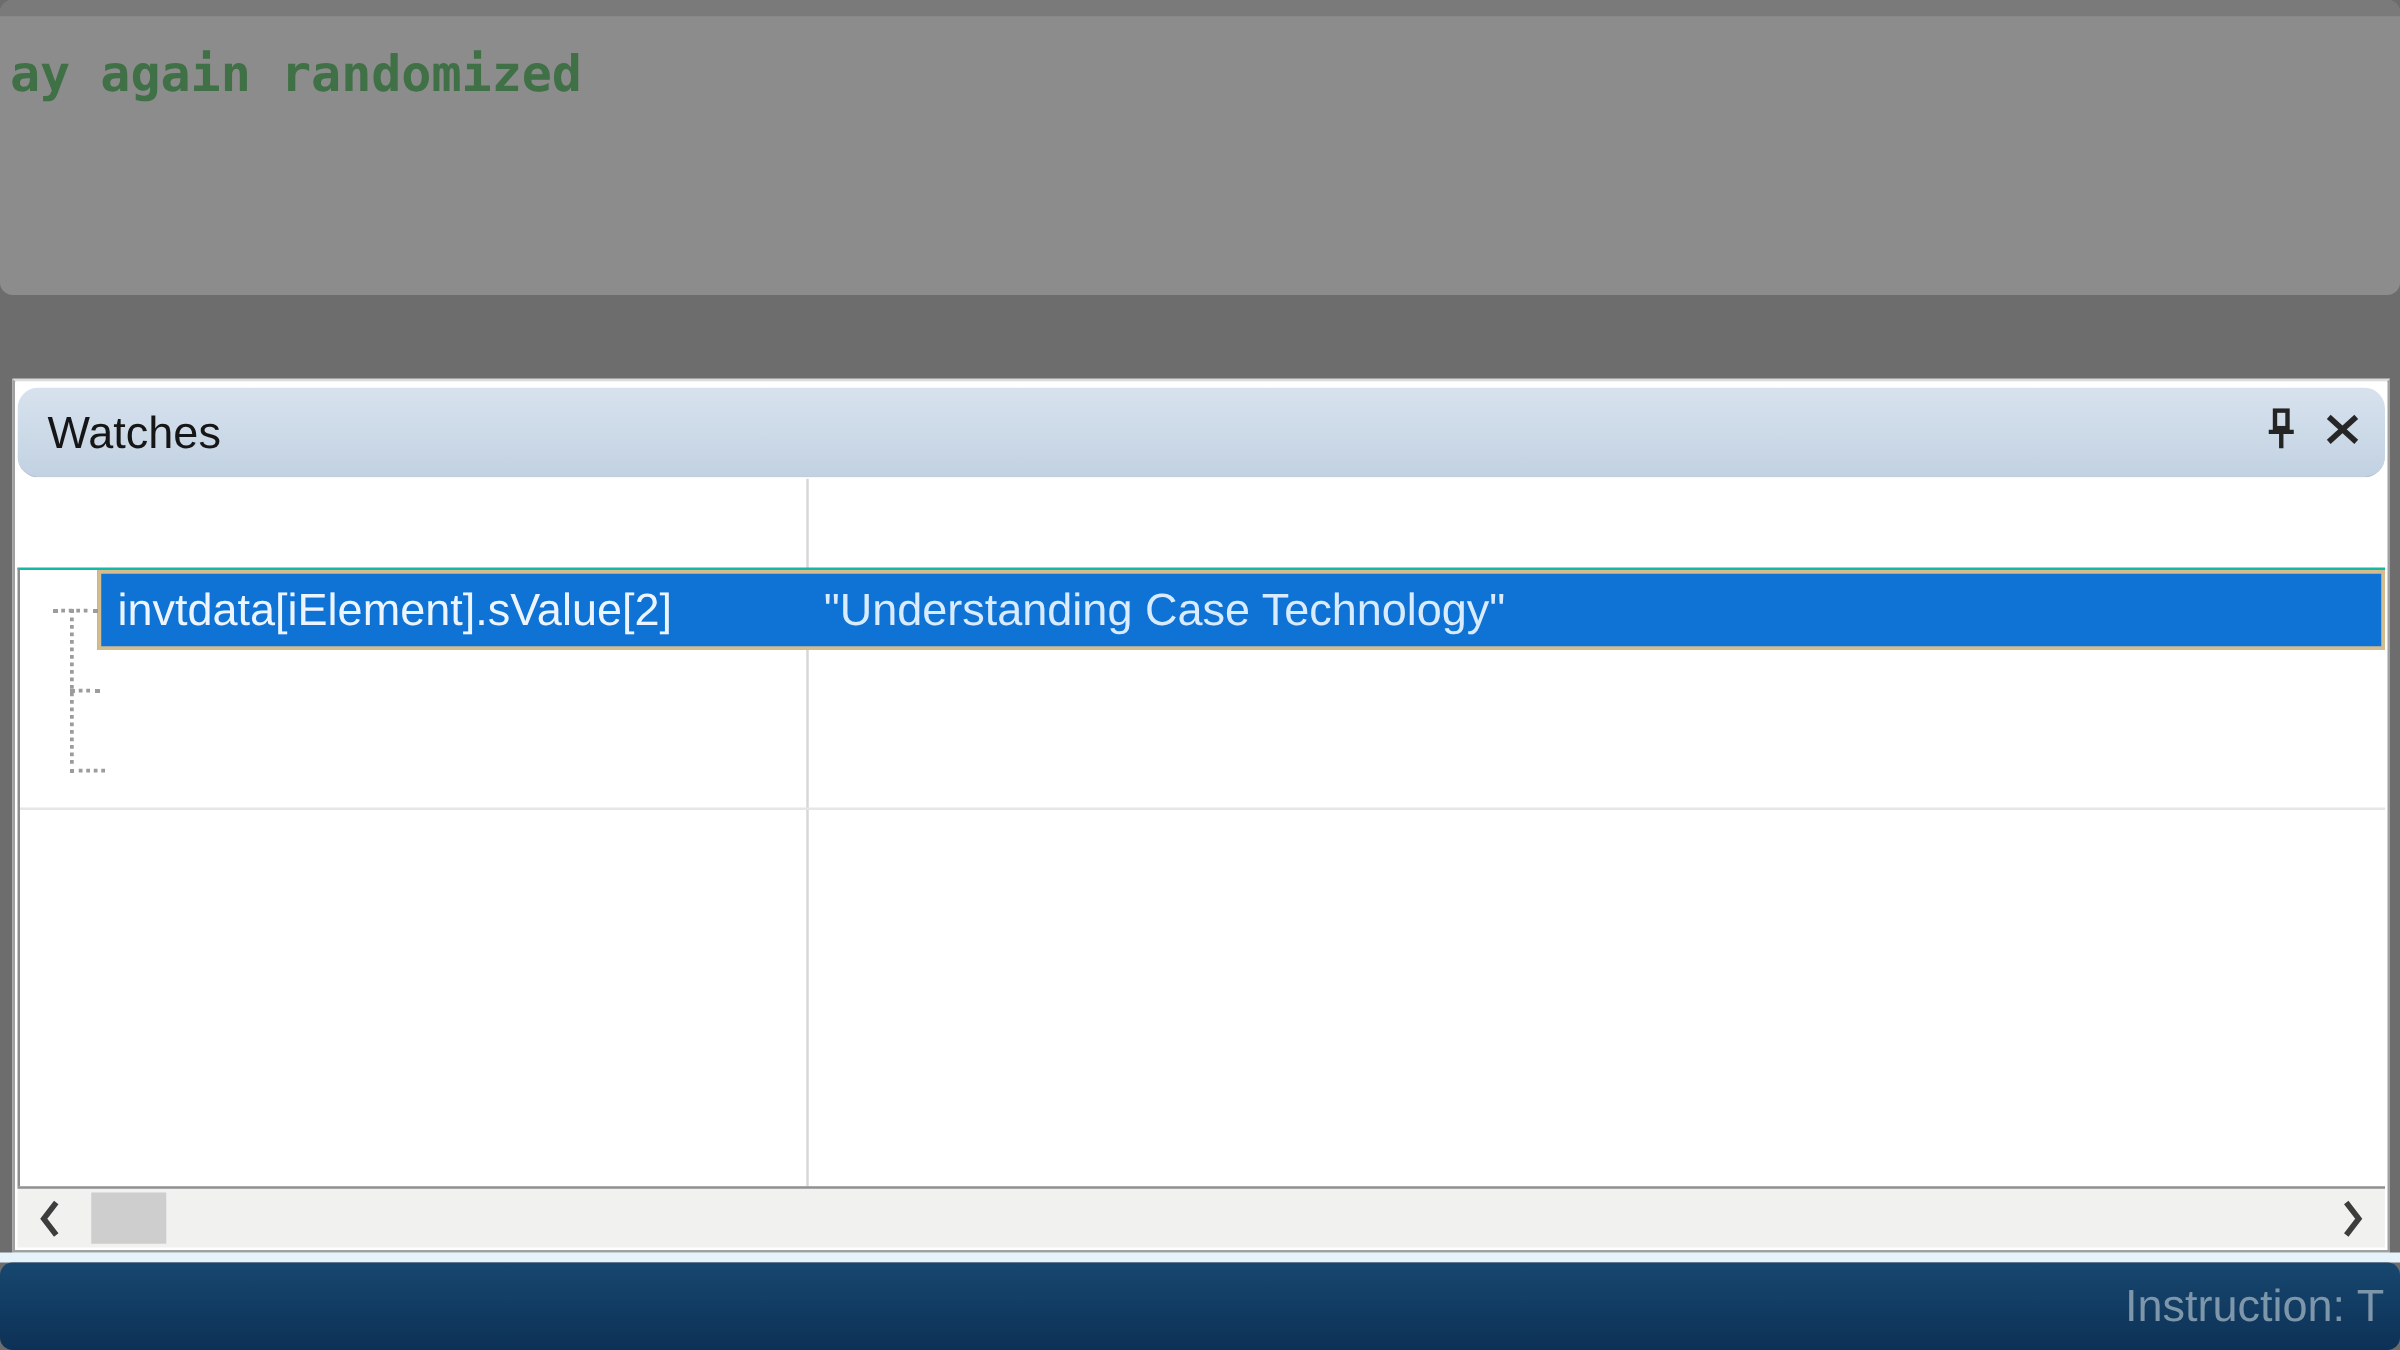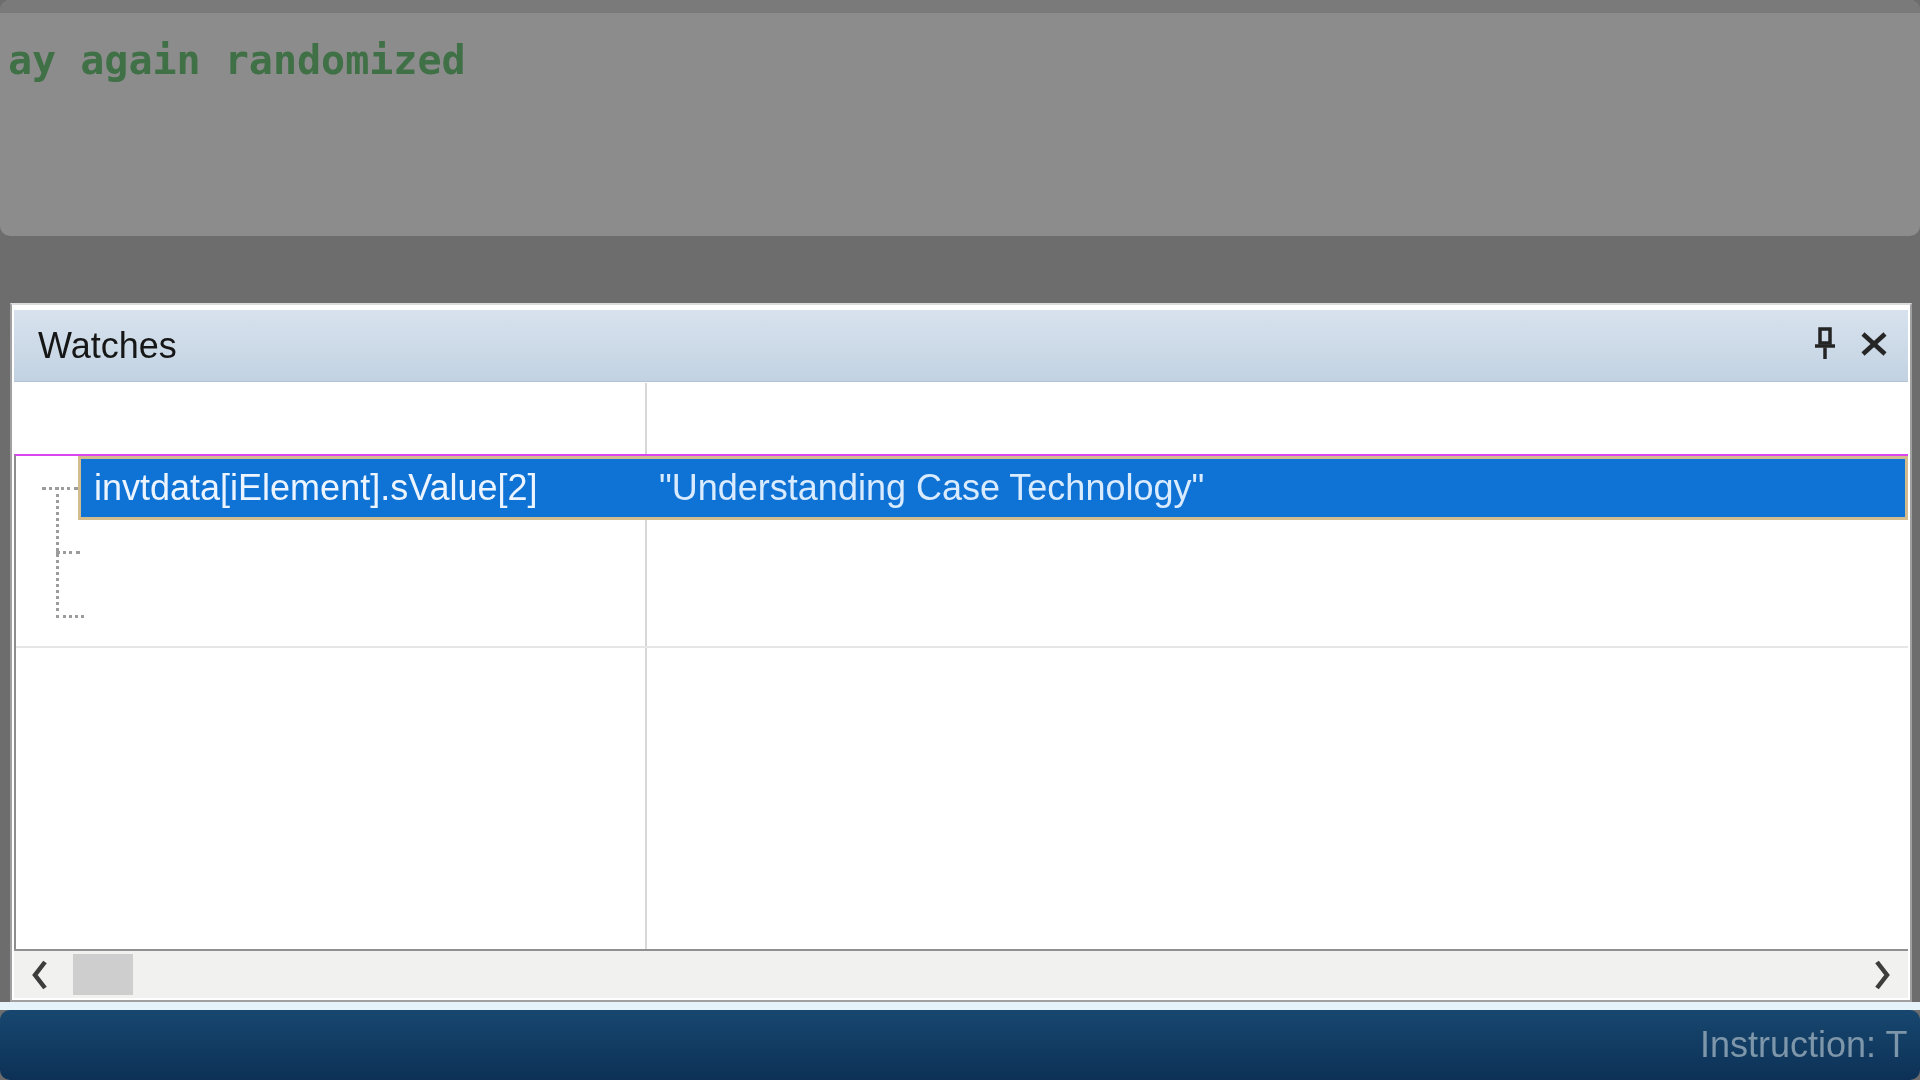--- a/index.html
+++ b/index.html
@@ -33,20 +33,21 @@
 
   
   .panel {
     position:absolute; left:10px; top:303px; width:1902px; height:699px;
     background:#ffffff; border:2px solid #a0a0a0; border-top-color:#dcdcdc;
   }
   .titlebar {
     position:absolute; left:2px; right:2px; top:5px; height:72px;
     background:linear-gradient(#d8e2ee, #c2d2e2);
     border-bottom:1px solid #b3c2d2;
+    border-radius:17px;
   }
   .titlebar .title {
     position:absolute; left:24px; top:0; line-height:72px;
     font-size:36px; color:#161616;
   }
   .icon-btn { position:absolute; top:50%; transform:translateY(-50%); display:block; cursor:pointer; }
   .pin-btn   { right:70px; }
   .close-btn { right:18px; }
 
   .header { position:absolute; left:2px; right:2px; top:78px; height:71px; background:#ffffff; }
@@ -54,21 +55,21 @@
   .h-name  { left:20px; }
   .h-value { left:647px; }
 
   .col-divider {
     position:absolute; left:633px; top:78px; bottom:51px; width:2px;
     background:#d7d7d7; z-index:0;
   }
 
   .grid {
     position:absolute; left:2px; right:2px; top:149px; bottom:51px;
-    border-top:2px solid #d946ef; border-left:2px solid #8d8d8d;
+    border-top:2px solid #14b8a6; border-left:2px solid #8d8d8d;
     z-index:1; overflow:hidden;padding-left:12px;
   }
   .row { position:absolute; left:0; right:0; }
   .row1 { top:0; height:64px; }
   .row2 { top:64px; height:64px; border-bottom:2px solid #e6e6e6; }
   .row3 { top:128px; height:64px; border-bottom:2px solid #e6e6e6; }
   .sel-box {
     position:absolute; top:0; bottom:0; left:62px; right:0;
     background:#0f72d5; border:3px solid #d3bd8e; z-index:1;
   }

